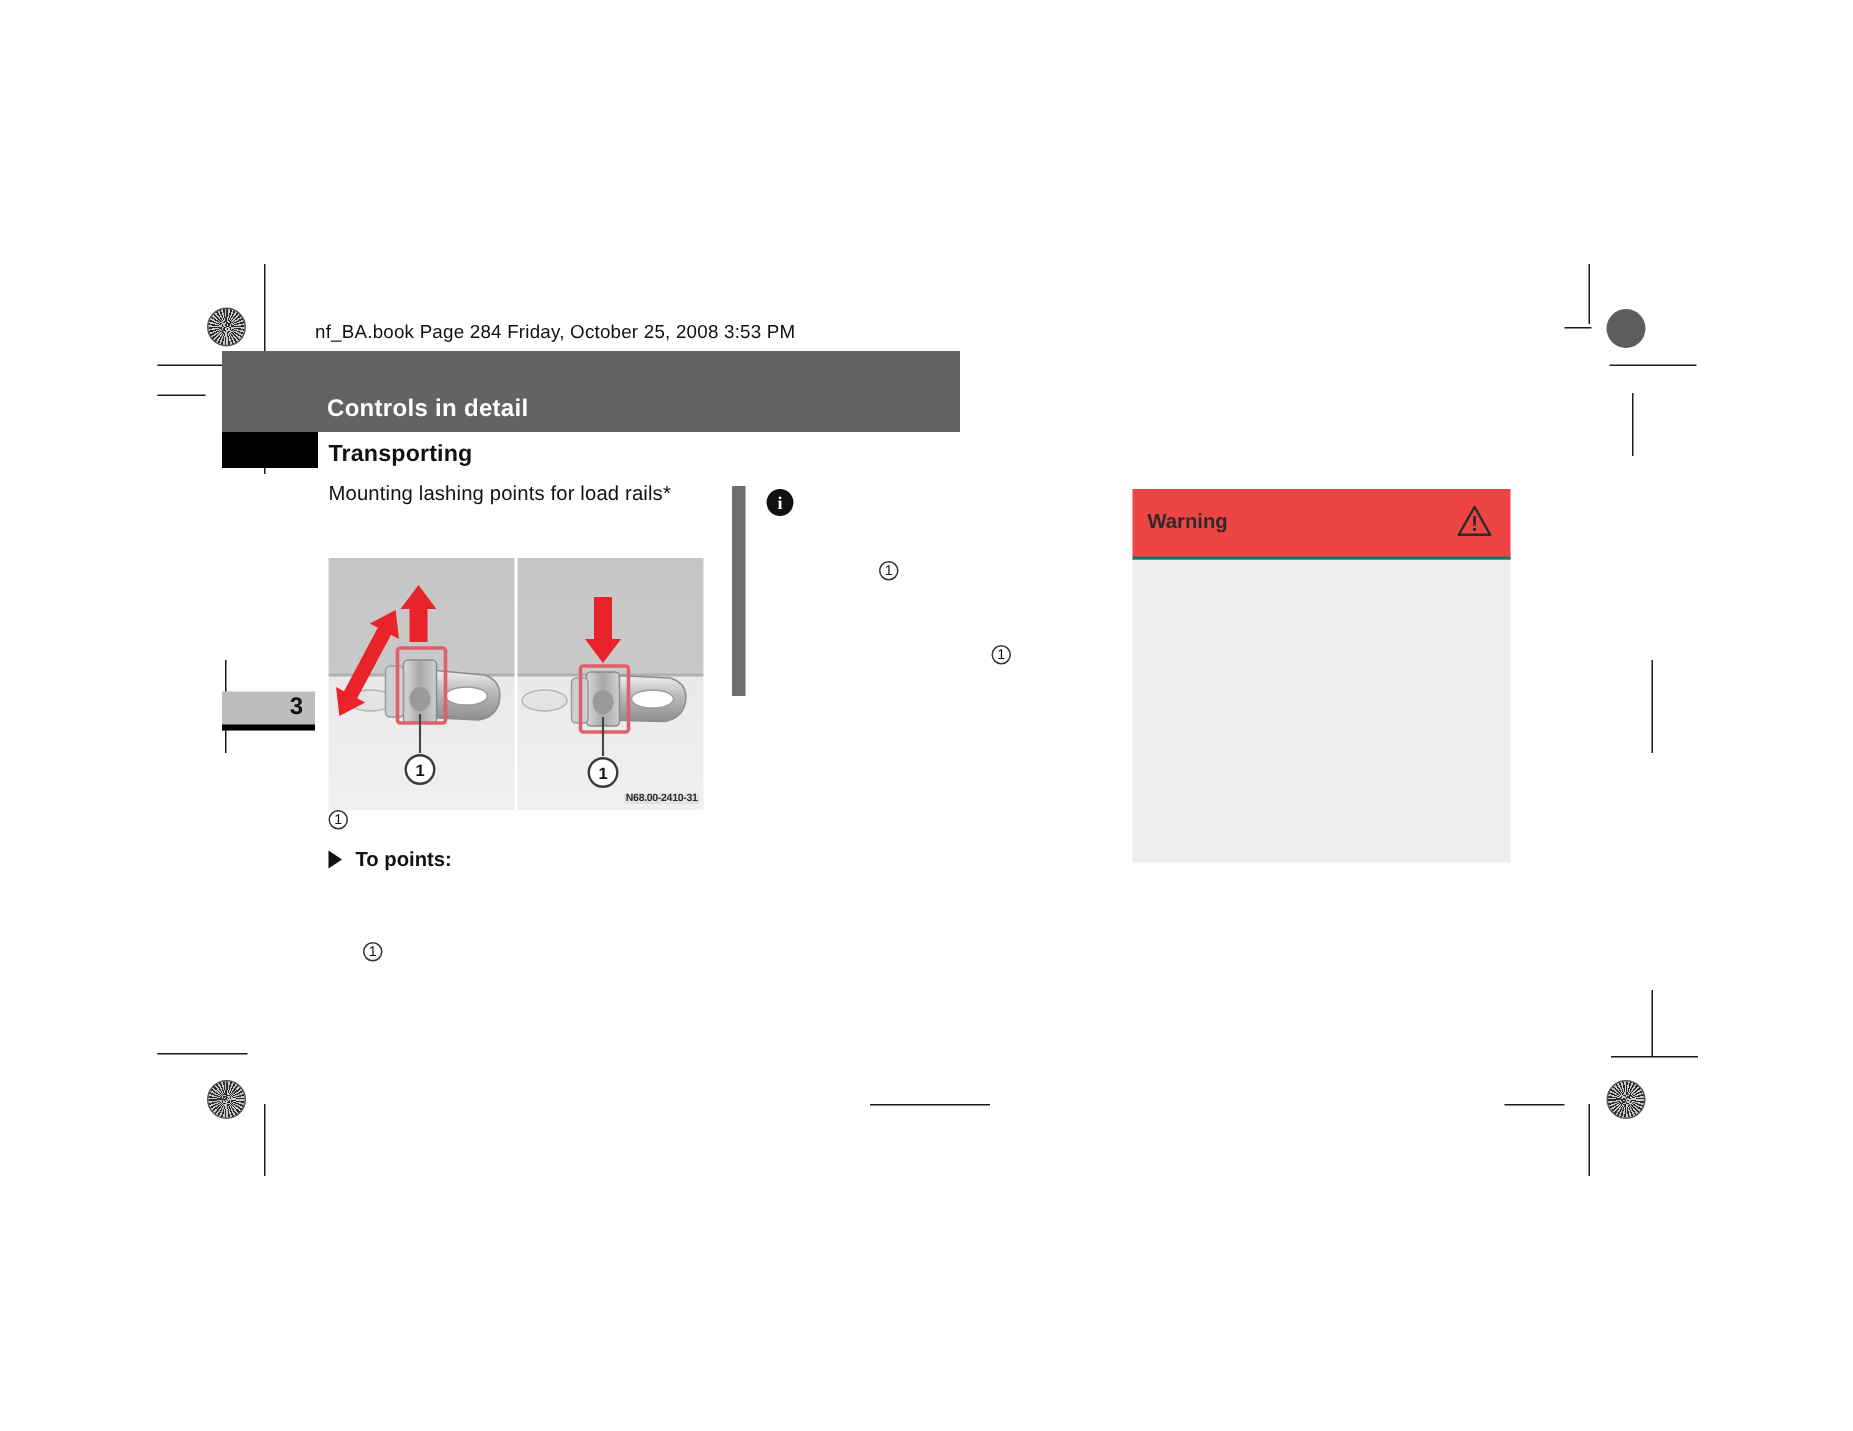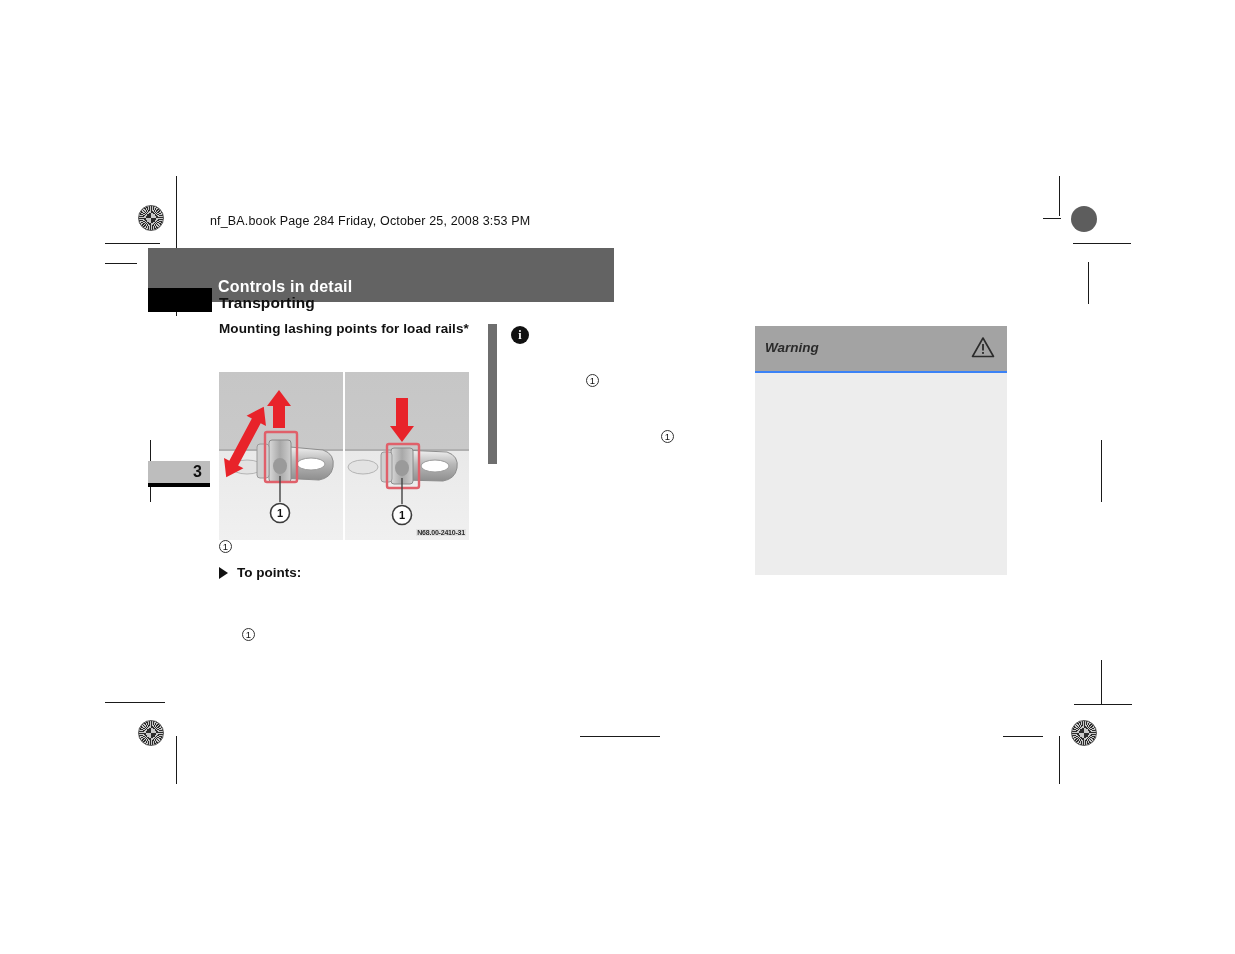--- a/index.html
+++ b/index.html
@@ -59,24 +59,25 @@
     font-size: 12.5px;
     color: #111;
     letter-spacing: 0.15px;
     white-space: nowrap;
   }
 
   
   .chapter-banner {
     position: absolute;
     left: 148px;
-    top: 248px;
+    top: 234px;
     width: 466px;
     height: 54px;
     background: #636363;
+    padding-left: 26px;
   }
   .chapter-banner-title {
     position: absolute;
     left: 70px;
     top: 30px;
     font-size: 16px;
     font-weight: bold;
     color: #ffffff;
     letter-spacing: 0.2px;
   }
@@ -124,21 +125,21 @@
 
   
   .col1 {
     position: absolute;
     left: 219px;
     top: 320px;
     width: 252px;
   }
   .subhead {
     font-size: 13.5px;
-    font-weight: bold;
+    font-weight: normal;
     color: #111;
     line-height: 18px;
     margin: 0;
     letter-spacing: 0.1px;
   }
 
   
   .figure {
     position: absolute;
     left: 219px;
@@ -259,23 +260,22 @@
     position: absolute;
     left: 755px;
     top: 326px;
     width: 252px;
     height: 249px;
     background: #ededed;
   }
   .warning-head {
     position: relative;
     height: 45px;
-    border-bottom: 2px solid #3b82f6;
-    background: #a3a3a3;
-    font-style: italic;
+    border-bottom: 2px solid #0f766e;
+    background: #ef4444;
   }
   .warning-title {
     position: absolute;
     left: 10px;
     top: 14px;
     font-size: 13.5px;
     font-weight: bold;
     color: #2b2b2b;
   }
   .warning-tri {

